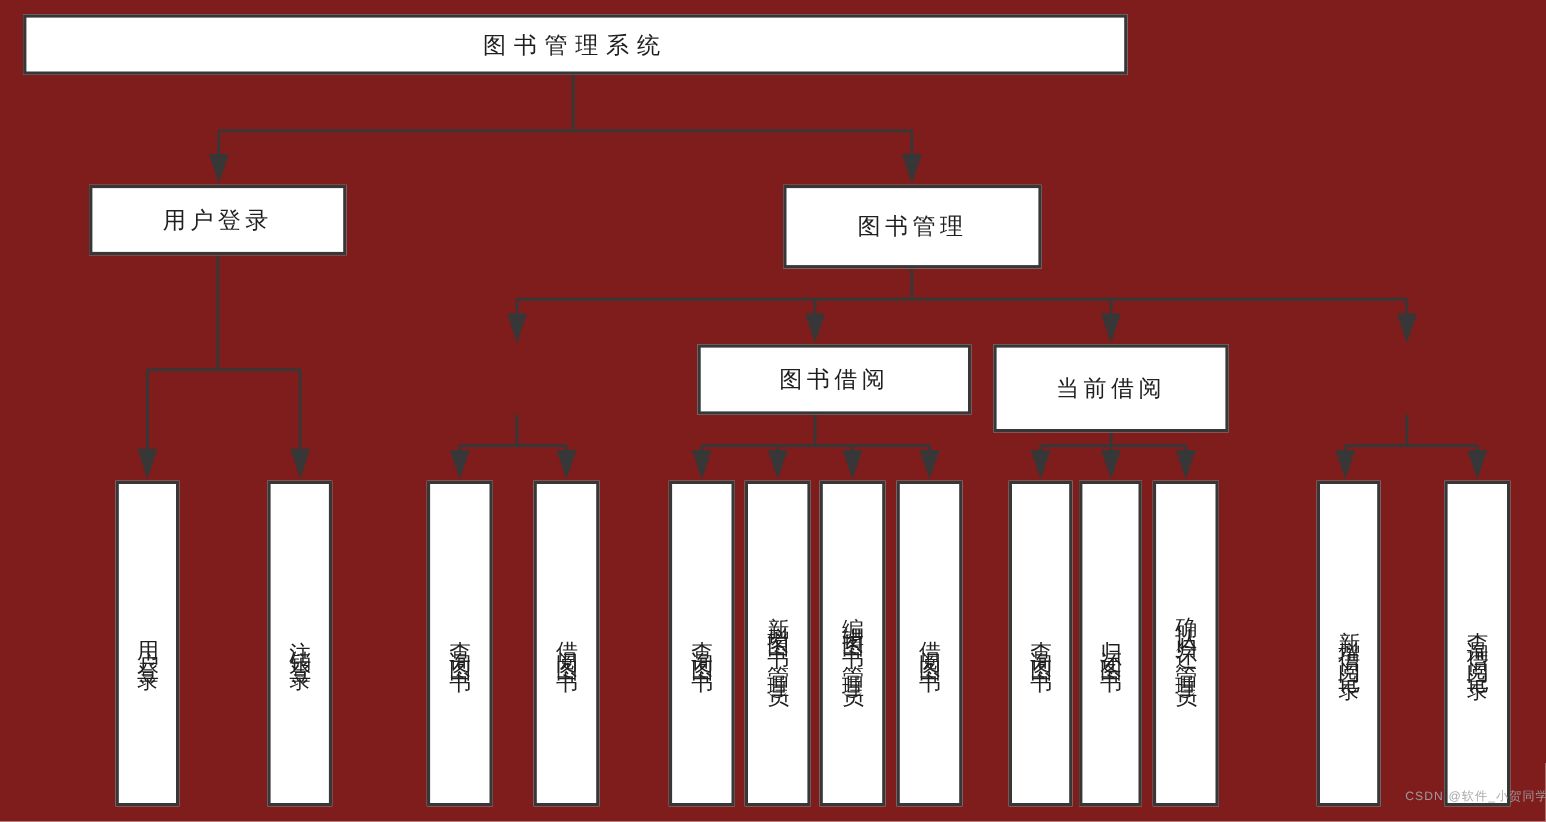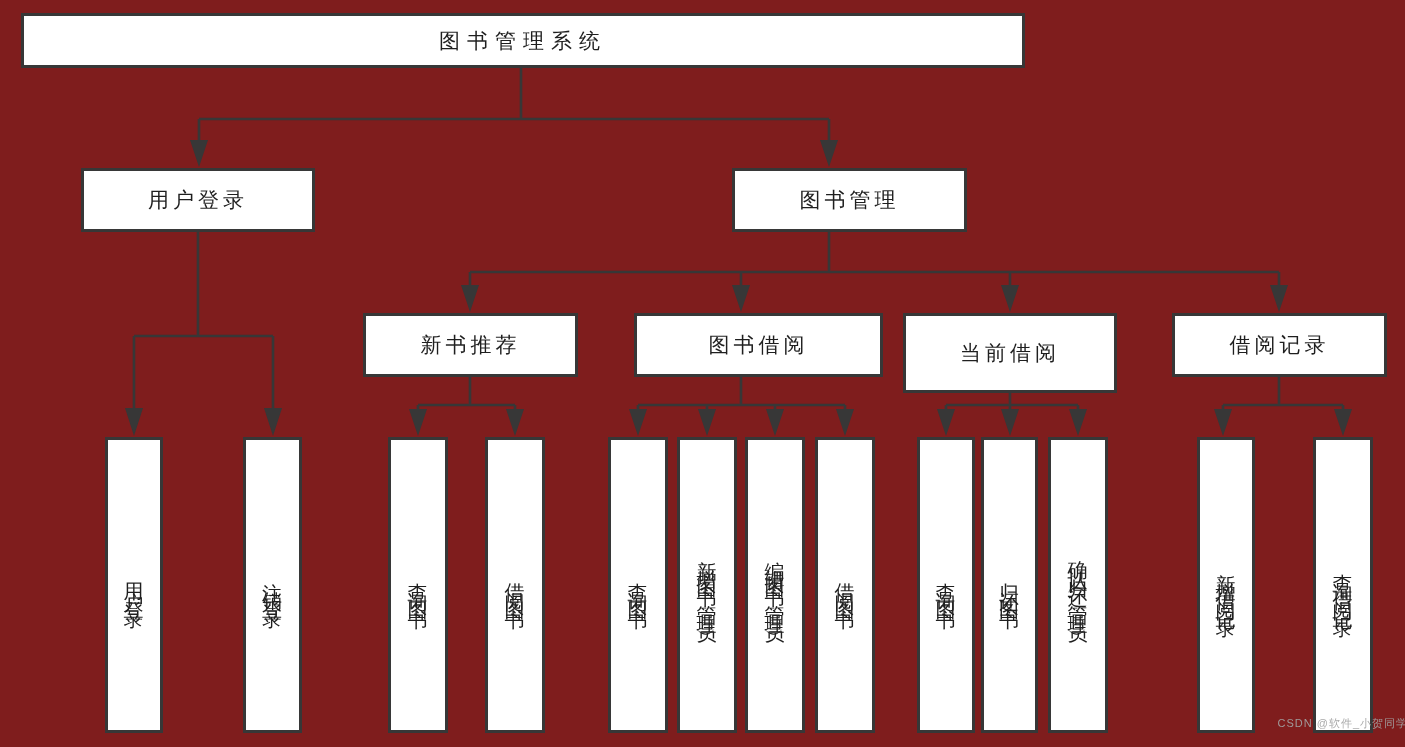--- a/index.html
+++ b/index.html
@@ -112,26 +112,24 @@
       <polygon points="1069,409 1087,409 1078,436"></polygon>
 
       <polygon points="1214,409 1232,409 1223,436"></polygon>
       <polygon points="1334,409 1352,409 1343,436"></polygon>
     </g>
   </svg>
 
   <div class="node hnode rootnode" style="left:21px;top:13px;width:1004px;height:55px">图书管理系统</div>
 
   <div class="node hnode" style="left:81px;top:168px;width:234px;height:64px">用户登录</div>
-  <div class="node hnode" style="left:732px;top:168px;width:235px;height:64px">图书管理</div>
+  <div class="node hnode" style="left:712px;top:168px;width:235px;height:76px">图书管理</div>
 
-  <div class="node hnode" style="left:363px;top:313px;width:215px;height:64px">新书推荐</div>
   <div class="node hnode" style="left:634px;top:313px;width:249px;height:64px">图书借阅</div>
   <div class="node hnode" style="left:903px;top:313px;width:214px;height:80px">当前借阅</div>
-  <div class="node hnode" style="left:1172px;top:313px;width:215px;height:64px">借阅记录</div>
 
   <div class="node vnode" style="left:105px;top:437px;width:58px;height:296px">用户登录</div>
   <div class="node vnode" style="left:243px;top:437px;width:59px;height:296px">注销登录</div>
 
   <div class="node vnode" style="left:388px;top:437px;width:60px;height:296px">查询图书</div>
   <div class="node vnode" style="left:485px;top:437px;width:60px;height:296px">借阅图书</div>
 
   <div class="node vnode" style="left:608px;top:437px;width:60px;height:296px">查询图书</div>
   <div class="node vnode" style="left:677px;top:437px;width:60px;height:296px">新增图书（管理员）</div>
   <div class="node vnode" style="left:745px;top:437px;width:60px;height:296px">编辑图书（管理员）</div>

